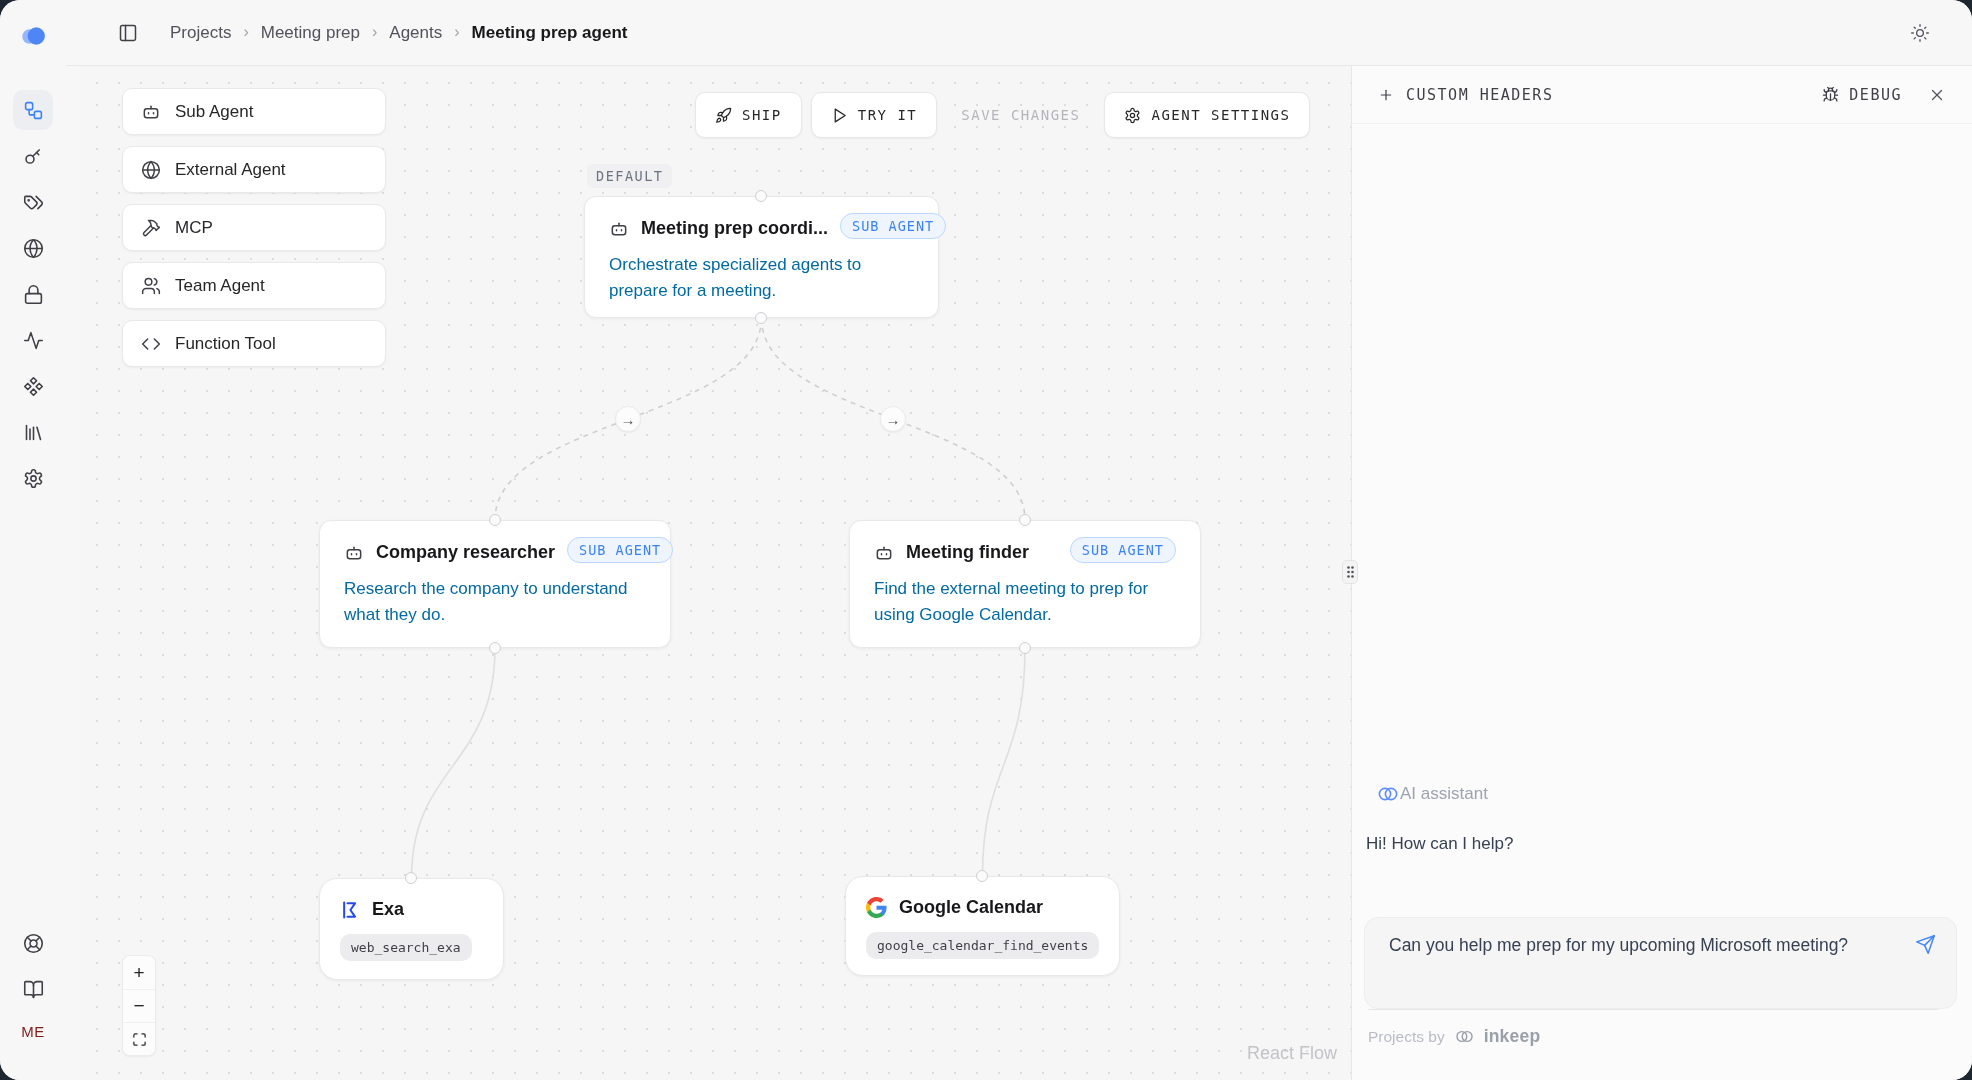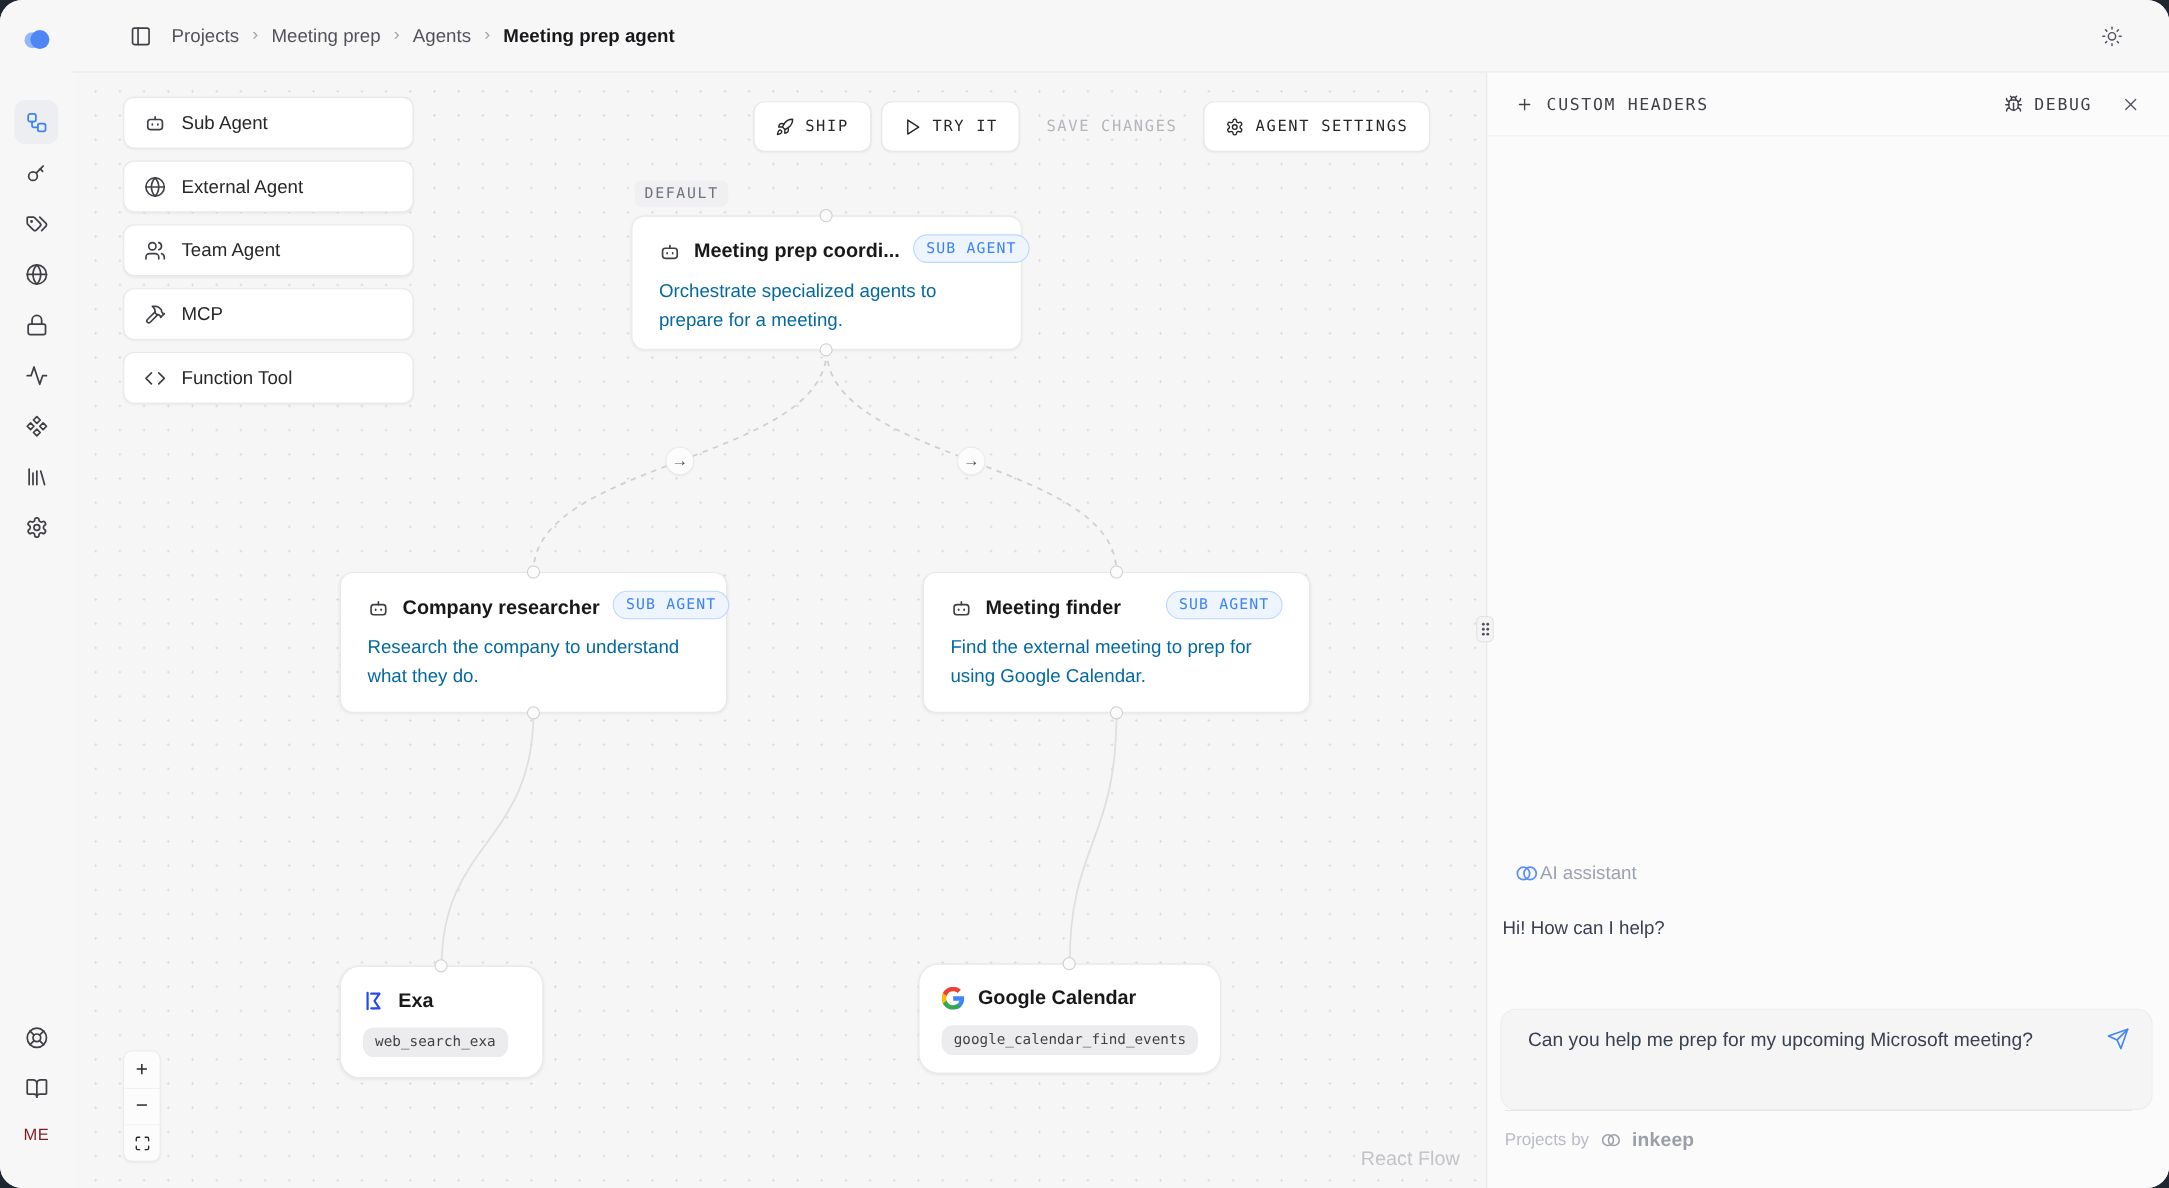--- a/index.html
+++ b/index.html
@@ -18,27 +18,27 @@
   .rail-btn.active { background:#eceef1; color:#3b82f6; }
   .rail-group-top { display:flex; flex-direction:column; gap:6px; margin-top:36px; align-items:center; }
   .rail-spacer { flex:1; }
   .rail-group-bottom { display:flex; flex-direction:column; gap:6px; margin-bottom:18px; align-items:center; }
   .rail-user { color:#7f1d1d; font-size:15px; letter-spacing:.5px; margin:8px 0 22px; }
 
   
   .topbar { position:absolute; left:66px; right:0; top:0; height:66px; background:#f7f7f8;
             border-bottom:1px solid #e8e8ea; display:flex; align-items:center; z-index:20; }
   .panel-toggle { margin-left:52px; color:#3f3f46; display:flex; cursor:pointer; }
-  .crumbs { display:flex; gap:12px; margin-left:18px; font-size:17px; color:#52525b; }
+  .crumbs { display:flex; gap:12px; margin-left:32px; font-size:17px; color:#52525b; }
   .crumbs .sep { color:#a1a1aa; font-size:16px; }
   .crumbs .current { color:#18181b; font-weight:700; }
   .theme-toggle { margin-left:auto; margin-right:42px; color:#52525b; display:flex; cursor:pointer; }
 
   
-  .canvas { position:absolute; left:70px; top:66px; width:1285px; height:1014px;
+  .canvas { position:absolute; left:80px; top:66px; width:1285px; height:1014px;
             background:#f6f6f7;
             background-image:radial-gradient(circle, #dcdcdf 1.2px, transparent 1.2px);
             background-size:22px 22px; background-position:6px 6px; }
   .edges { position:absolute; left:0; top:0; width:1285px; height:1014px; pointer-events:none; }
 
   
   .palette { position:absolute; left:42px; top:22px; display:flex; flex-direction:column; gap:11px; }
   .pal-card { width:264px; height:47px; background:#fff; border:1px solid #e9e9eb; border-radius:10px;
               box-shadow:0 1px 2px rgba(16,24,40,.05); display:flex; align-items:center; gap:14px;
               padding-left:18px; cursor:grab; }
@@ -273,37 +273,37 @@
               <circle cx="12" cy="12" r="10"></circle>
               <path d="M12 2a14.5 14.5 0 0 0 0 20 14.5 14.5 0 0 0 0-20"></path>
               <path d="M2 12h20"></path>
             </svg>
           </span>
         <span class="plabel">External Agent</span>
       </div>
       <div class="pal-card">
         <span class="picon">
             <svg class="ic" width="20" height="20" viewBox="0 0 24 24">
+              <path d="m15 12-8.373 8.373a1 1 0 1 1-3-3L12 9"></path>
+              <path d="m18 15 4-4"></path>
+              <path d="m21.5 11.5-1.914-1.914A2 2 0 0 1 19 8.172V7l-2.26-2.26a6 6 0 0 0-4.202-1.756L9 2.96l.92.82A6.18 6.18 0 0 1 12 8.4V10l2 2h1.172a2 2 0 0 1 1.414.586L18.5 14.5"></path>
+            </svg>
+          </span>
+        <span class="plabel">MCP</span>
+      </div>
+      <div class="pal-card">
+        <span class="picon">
+            <svg class="ic" width="20" height="20" viewBox="0 0 24 24">
               <path d="M16 21v-2a4 4 0 0 0-4-4H6a4 4 0 0 0-4 4v2"></path>
               <circle cx="9" cy="7" r="4"></circle>
               <path d="M22 21v-2a4 4 0 0 0-3-3.87"></path>
               <path d="M16 3.13a4 4 0 0 1 0 7.75"></path>
             </svg>
           </span>
         <span class="plabel">Team Agent</span>
-      </div>
-      <div class="pal-card">
-        <span class="picon">
-            <svg class="ic" width="20" height="20" viewBox="0 0 24 24">
-              <path d="m15 12-8.373 8.373a1 1 0 1 1-3-3L12 9"></path>
-              <path d="m18 15 4-4"></path>
-              <path d="m21.5 11.5-1.914-1.914A2 2 0 0 1 19 8.172V7l-2.26-2.26a6 6 0 0 0-4.202-1.756L9 2.96l.92.82A6.18 6.18 0 0 1 12 8.4V10l2 2h1.172a2 2 0 0 1 1.414.586L18.5 14.5"></path>
-            </svg>
-          </span>
-        <span class="plabel">MCP</span>
       </div>
       <div class="pal-card">
         <span class="picon">
             <svg class="ic" width="20" height="20" viewBox="0 0 24 24">
               <path d="m16 18 6-6-6-6"></path>
               <path d="m8 6-6 6 6 6"></path>
             </svg>
           </span>
         <span class="plabel">Function Tool</span>
       </div>

